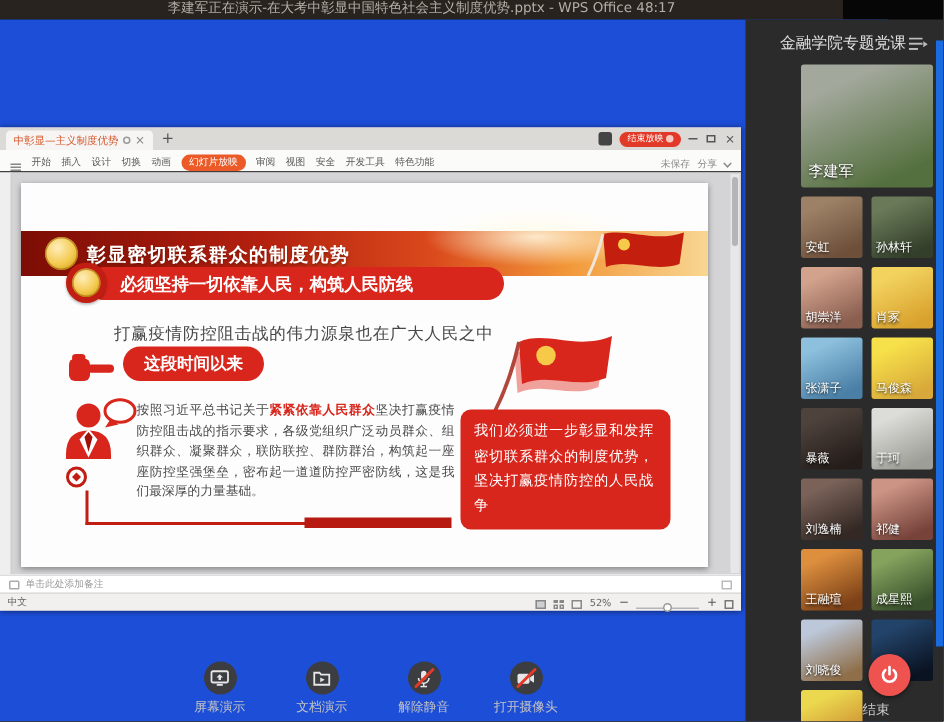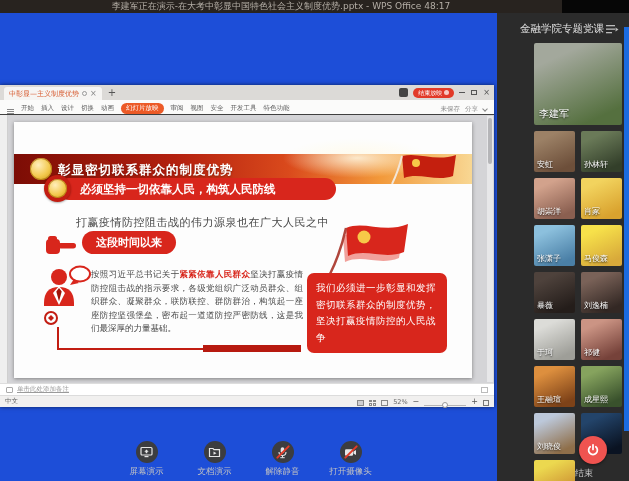--- a/index.html
+++ b/index.html
@@ -66,21 +66,21 @@
   .person-figure { position:absolute; left:28px; top:143px; }
   .body-text { position:absolute; left:77px; top:146px; width:212px; font-size:8.5px; line-height:13.5px; color:#4a4a4a; text-align:justify; }
   .body-text .hl { color:#d8261c; font-weight:bold; }
   .conn-v { position:absolute; left:43px; top:205px; width:2px; height:23px; background:#c21d12; }
   .conn-h { position:absolute; left:43px; top:226px; width:150px; height:2px; background:#c21d12; }
   .conn-bar { position:absolute; left:189px; top:223px; width:98px; height:7px; background:#b71a10; }
   .callout { position:absolute; left:293px; top:151px; width:140px; height:80px; background:#d8261c; border-radius:7px; color:#fff;
     font-size:9.5px; line-height:16.5px; padding:7px 9px; letter-spacing:.5px; }
 
   
-  .wps-notes { position:absolute; left:0; right:0; bottom:12px; height:12px; background:#fff; border-top:1px solid #ddd; display:flex; align-items:center; gap:4px; padding:0 6px; color:#9a9a9a; font-size:6.5px;text-decoration:underline; }
+  .wps-notes { position:absolute; left:0; right:0; bottom:12px; height:12px; background:#fff; border-top:1px solid #ddd; display:flex; align-items:center; gap:4px; padding:0 6px; color:#9a9a9a; font-size:6.5px; }
   .notes-icon { width:7px; height:6px; border:1px solid #aaa; border-radius:1px; }
   .notes-right { margin-left:auto; width:7px; height:6px; border:1px solid #bbb; }
   .wps-status { position:absolute; left:0; right:0; bottom:0; height:12px; background:#f1f0ef; border-top:1px solid #dcdcdc; display:flex; align-items:center; padding:0 5px; color:#666; font-size:6.5px; }
   .status-right { margin-left:auto; display:flex; align-items:flex-end; gap:5px; }
   .vicon { width:7px; height:6px; border:1px solid #888; }
   .vicon.sel { background:#cfcfd2; }
   .vicon.dots { border:none; display:grid; grid-template-columns:3px 3px; gap:1px; }
   .vicon.dots i { width:3px; height:2.5px; border:1px solid #888; }
   .zoom-minus,.zoom-plus { color:#555; font-size:8px; line-height:8px; }
   .zoom-slider { position:relative; width:42px; height:1px; background:#b5b5b5; }
@@ -331,25 +331,25 @@
         </div>
         <div class="tile" style="background: linear-gradient(155deg, rgb(140, 192, 221) 20%, rgb(74, 127, 166) 85%);">
           <span class="tile-name">张潇子</span>
         </div>
         <div class="tile" style="background: linear-gradient(155deg, rgb(247, 225, 74) 20%, rgb(216, 169, 58) 85%);">
           <span class="tile-name">马俊森</span>
         </div>
         <div class="tile" style="background: linear-gradient(155deg, rgb(78, 66, 60) 20%, rgb(36, 29, 26) 85%);">
           <span class="tile-name">暴薇</span>
         </div>
+        <div class="tile" style="background: linear-gradient(155deg, rgb(220, 220, 216) 20%, rgb(158, 158, 152) 85%);">
+          <span class="tile-name">于珂</span>
+        </div>
         <div class="tile" style="background: linear-gradient(155deg, rgb(122, 98, 88) 20%, rgb(51, 40, 36) 85%);">
           <span class="tile-name">刘逸楠</span>
-        </div>
-        <div class="tile" style="background: linear-gradient(155deg, rgb(220, 220, 216) 20%, rgb(158, 158, 152) 85%);">
-          <span class="tile-name">于珂</span>
         </div>
         <div class="tile" style="background: linear-gradient(155deg, rgb(203, 148, 132) 20%, rgb(118, 66, 58) 85%);">
           <span class="tile-name">祁健</span>
         </div>
         <div class="tile" style="background: linear-gradient(155deg, rgb(221, 143, 62) 20%, rgb(126, 66, 24) 85%);">
           <span class="tile-name">王融瑄</span>
         </div>
         <div class="tile" style="background: linear-gradient(155deg, rgb(134, 163, 94) 20%, rgb(57, 81, 44) 85%);">
           <span class="tile-name">成星熙</span>
         </div>

